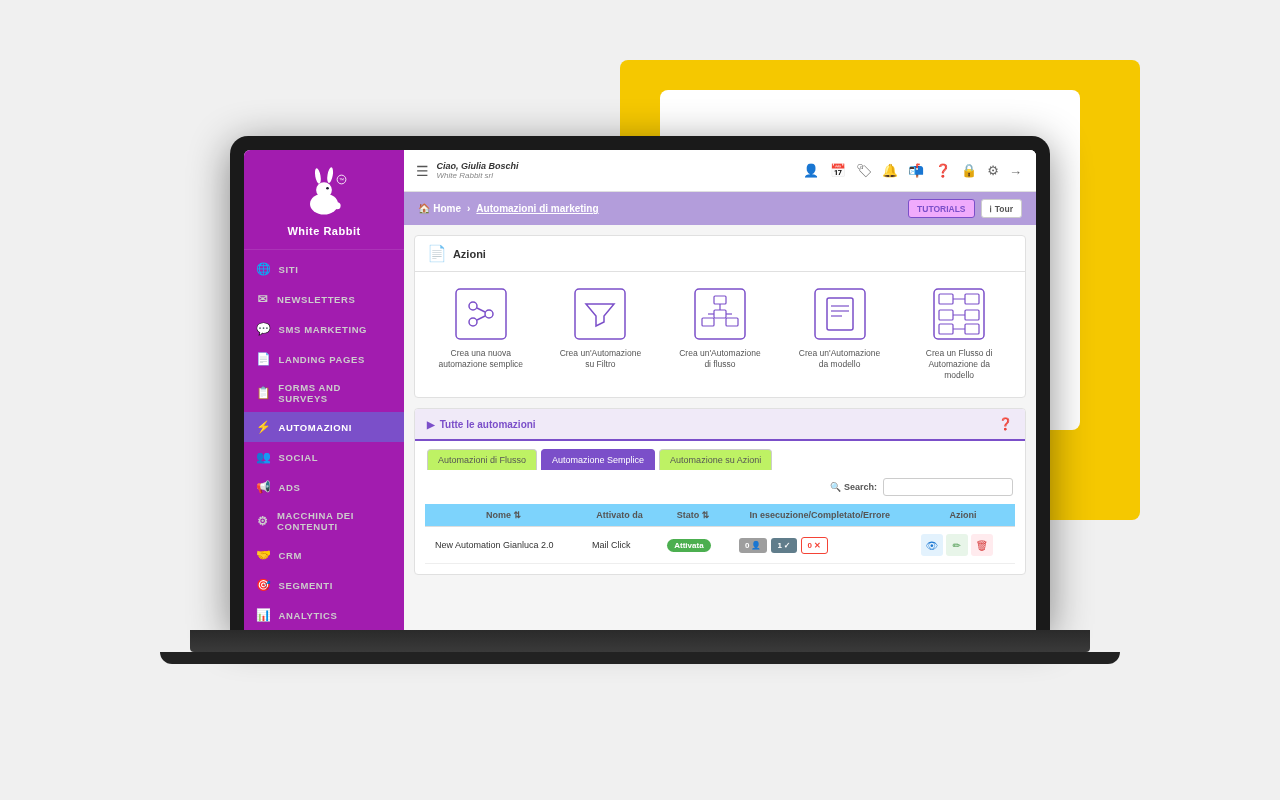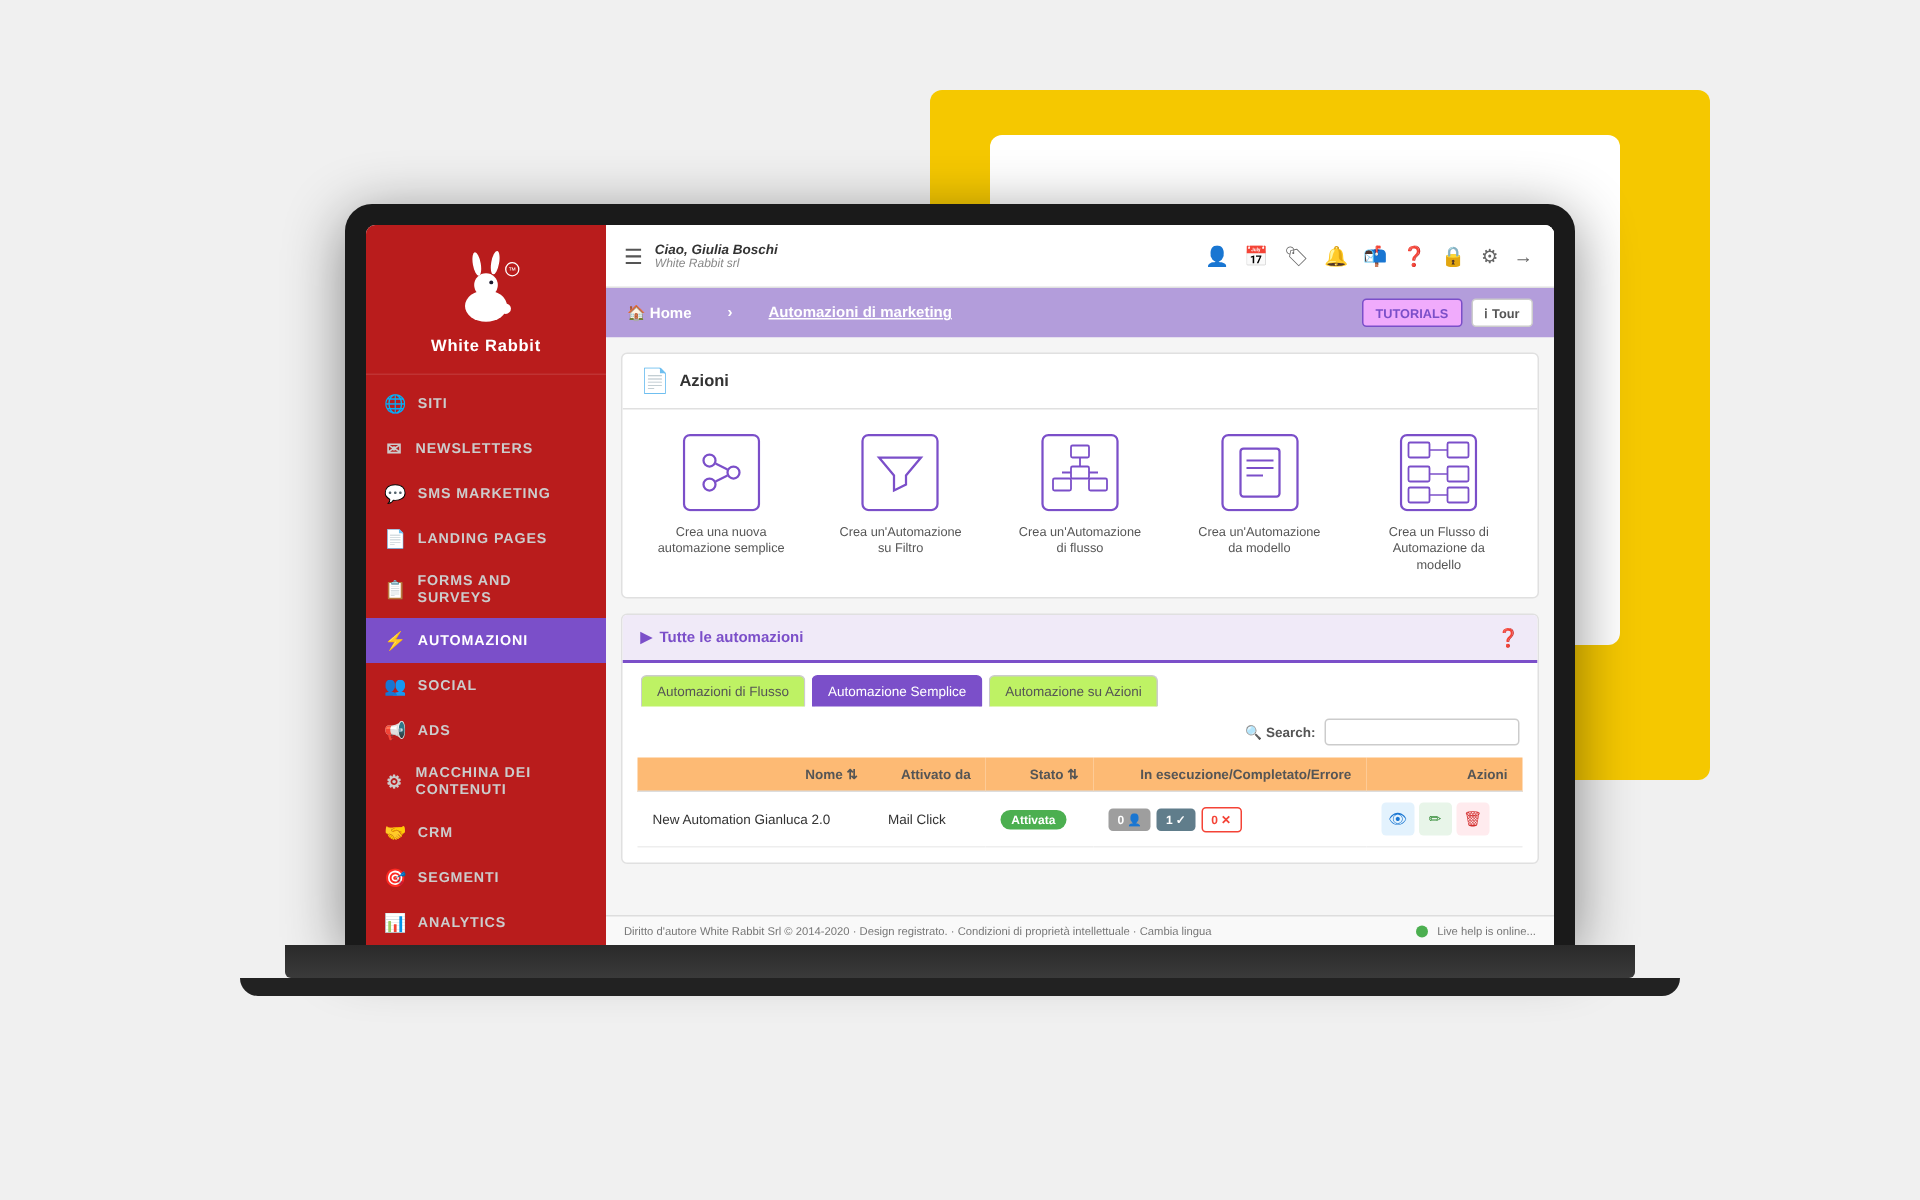--- a/index.html
+++ b/index.html
@@ -82,21 +82,21 @@
     .app-container {
       display: flex;
       height: 100%;
       overflow: hidden;
     }
 
     
     .sidebar {
       width: 160px;
       min-width: 160px;
-      background: #b91c1c;
+      background: #a21caf;
       display: flex;
       flex-direction: column;
       height: 100%;
       overflow: hidden;
     }
 
     .sidebar-logo {
       padding: 16px 12px 12px;
       text-align: center;
       border-bottom: 1px solid rgba(255,255,255,0.1);
@@ -213,21 +213,21 @@
       background: #b39ddb;
       padding: 7px 14px;
       display: flex;
       align-items: center;
       justify-content: space-between;
     }
 
     .breadcrumb-left {
       display: flex;
       align-items: center;
-      gap: 24px;
+      gap: 6px;
       font-size: 10px;
       color: #fff;
       font-weight: 600;
     }
 
     .breadcrumb-sep {
       color: #fff;
       font-size: 10px;
     }
 
@@ -400,23 +400,23 @@
     }
 
     
     .data-table {
       width: 100%;
       border-collapse: collapse;
       font-size: 9px;
     }
 
     .data-table th {
-      background: #fdba74;
+      background: #7dd3fc;
       padding: 6px 10px;
-      text-align: right;
+      text-align: center;
       border-bottom: 1px solid #ddd;
       color: #555;
       font-weight: 700;
       font-size: 9px;
     }
 
     .data-table td {
       padding: 7px 10px;
       border-bottom: 1px solid #eee;
       color: #333;
@@ -795,27 +795,20 @@
                         </div>
                       </td>
                     </tr>
                   </tbody>
                 </table>
               </div>
 
             </div>
           </div>
 
-          <div class="app-footer">
-            <span>Diritto d'autore White Rabbit Srl © 2014-2020 · Design registrato. · Condizioni di proprietà intellettuale · Cambia lingua</span>
-            <div class="footer-right">
-              <span class="live-dot"></span>
-              <span>Live help is online...</span>
-            </div>
-          </div>
 
         </div>
       </div>
     </div>
   </div>
   <div class="laptop-base"></div>
   <div class="laptop-bottom"></div>
 </div>
 
 </body></html>

